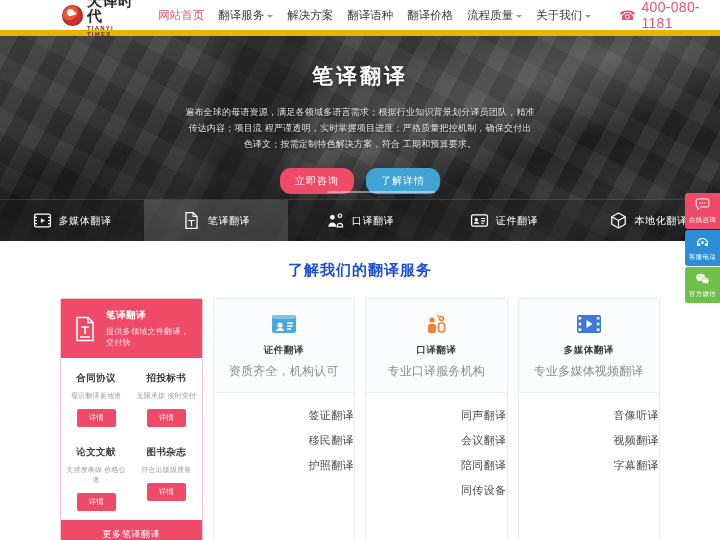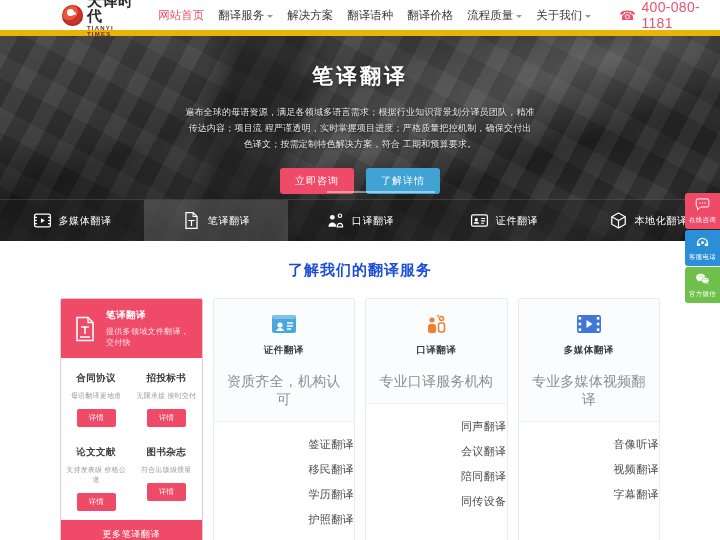--- a/index.html
+++ b/index.html
@@ -86,21 +86,21 @@
     color:#fff; font-size: 21px; letter-spacing: 3px; font-weight: 700;
     text-shadow: 0 1px 3px rgba(0,0,0,.5);
   }
   .hero-desc {
     margin: 14px auto 0; width: 352px;
     color:#e6e6e6; font-size: 9px; line-height: 16px; letter-spacing:.2px;
     text-shadow: 0 1px 2px rgba(0,0,0,.6);
   }
   .hero-btns { margin-top: 16px; display:flex; justify-content:center; gap: 12px; }
   .btn-primary, .btn-secondary {
-    font-size: 10px; color:#fff; padding: 6px 15px; border-radius: 3px; cursor:pointer;
+    font-size: 10px; color:#fff; padding: 6px 15px; border-radius: 11px; cursor:pointer;
     border:none; letter-spacing:1px;
   }
   .btn-primary { background:#ef4b68; }
   .btn-secondary { background:#41a3d4; }
   .hero-underline {
     position:absolute; left:50%; transform:translateX(-50%); bottom: 48px;
     width: 150px; height: 2px; background: rgba(255,255,255,.45); z-index:2;
   }
   .hero-underline::after{ content:""; position:absolute; left:0; top:0; width:42px; height:2px; background:#ef4b68; }
 
@@ -145,21 +145,21 @@
     font-size: 7.5px; padding: 4px 12px; border-radius: 2px; border:none; cursor:pointer;
   }
   .feat-foot {
     margin-top: auto; background:#ef4b68; color:#fff; text-align:center;
     font-size: 9px; padding: 8px 0; letter-spacing:.6px; cursor:pointer;
   }
   
   .card-head { padding: 14px 8px 12px; text-align:center; border-bottom:1px solid #eef0f2; background:#fbfcfd; }
   .card-ico { width:26px; height:22px; margin: 0 auto 9px; }
   .card-tt { font-size: 9.5px; color:#3b3b3b; font-weight:700; letter-spacing:.5px; }
-  .card-sub { font-size: 14px; color:#8d8d8d; margin-top:16px; letter-spacing:.2px; }
+  .card-sub { font-size: 12px; color:#8d8d8d; margin-top:6px; letter-spacing:.2px; }
   .card-list { padding: 10px 0 12px; }
   .card-list li { list-style:none; text-align:right; font-size: 11px; color:#4a4a4a; padding: 5px 0; letter-spacing:.4px; cursor:pointer;font-family:Liberation Mono, monospace; }
 
   
   .side { position:absolute; right: 0; top: 193px; width: 35px; z-index: 9; }
   .side-item {
     width: 35px; height: 36px; display:flex; flex-direction:column;
     align-items:center; justify-content:center; gap:2px; cursor:pointer;
     border-radius: 3px 0 0 3px; margin-bottom: 1px;
   }
@@ -350,21 +350,20 @@
                 <path d="M5 18c.7-2 2.2-3 4-3s3.3 1 4 3z" fill="#fff"></path>
                 <path d="M16 10h6M16 13h6M16 16h4" stroke="#fff" stroke-width="1.4"></path>
               </svg>
           </div>
           <div class="card-tt">证件翻译</div>
           <div class="card-sub">资质齐全，机构认可</div>
         </div>
         <ul class="card-list">
           <li>签证翻译</li>
           <li>移民翻译</li>
-          <li>学历翻译</li>
           <li>护照翻译</li>
         </ul>
       </div>
 
       <div class="card">
         <div class="card-head">
           <div class="card-ico">
             <svg viewBox="0 0 26 22" width="26" height="22">
                 <circle cx="9" cy="7" r="2.6" fill="#ef8033"></circle>
                 <rect x="5" y="11" width="8" height="9" rx="2.6" fill="#ef8033"></rect>

